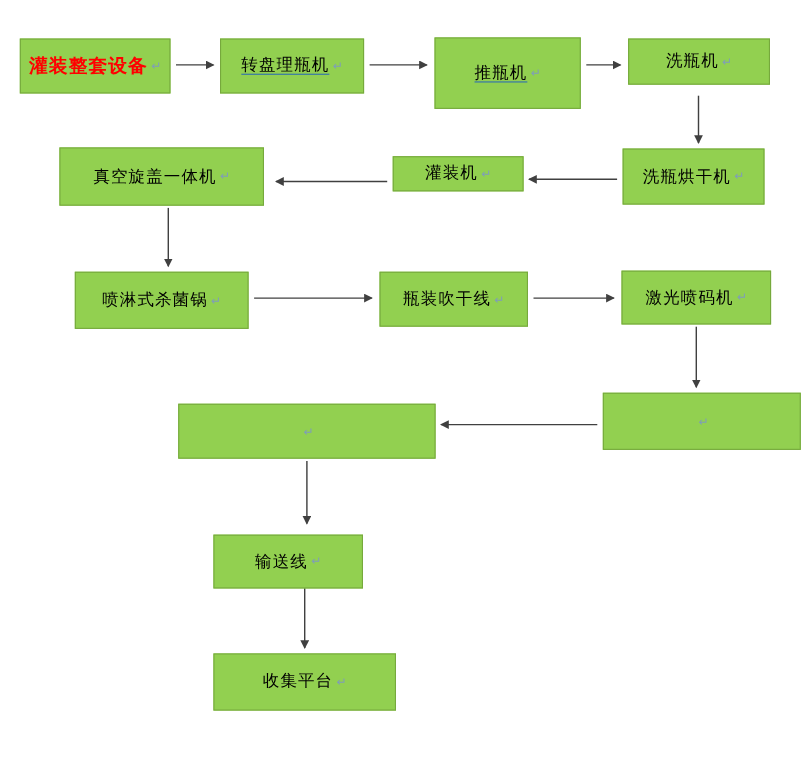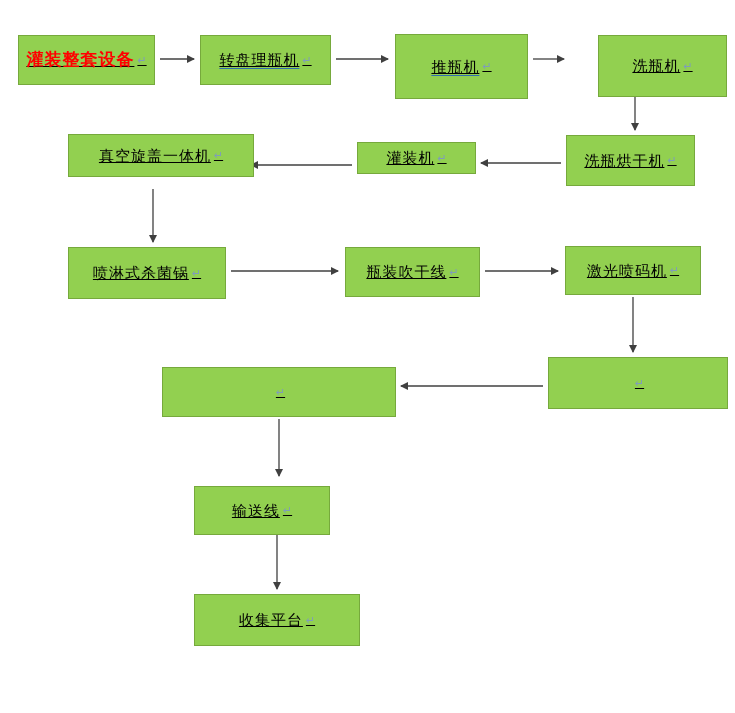--- a/index.html
+++ b/index.html
@@ -12,21 +12,20 @@
   }
   .node{
     position:absolute;
     background:#92d050;
     border:1px solid #76a93c;
     box-sizing:border-box;
     display:flex;
     align-items:center;
     justify-content:center;
     text-align:center;
-    text-decoration:underline;
   }
   .label{
     font-size:15px;
     color:#000000;
     letter-spacing:1px;
     line-height:1.2;
     white-space:nowrap;
   }
   .start-label{
     color:#ff0000;
@@ -89,36 +88,36 @@
   <div class="node" style="left:200px;top:35px;width:131px;height:50px">
     <span class="label u-blue">转盘理瓶机</span>
       <span class="ret">↵</span>
   </div>
 
   <div class="node" style="left:395px;top:34px;width:133px;height:65px">
     <span class="label u-blue">推瓶机</span>
       <span class="ret">↵</span>
   </div>
 
-  <div class="node" style="left:598px;top:35px;width:129px;height:62px">
+  <div class="node" style="left:571px;top:35px;width:129px;height:42px">
     <span class="label">洗瓶机</span>
       <span class="ret">↵</span>
   </div>
 
   <div class="node" style="left:566px;top:135px;width:129px;height:51px">
     <span class="label">洗瓶烘干机</span>
       <span class="ret">↵</span>
   </div>
 
   <div class="node" style="left:357px;top:142px;width:119px;height:32px">
     <span class="label">灌装机</span>
       <span class="ret">↵</span>
   </div>
 
-  <div class="node" style="left:68px;top:134px;width:186px;height:43px">
+  <div class="node" style="left:54px;top:134px;width:186px;height:53px">
     <span class="label">真空旋盖一体机</span>
       <span class="ret">↵</span>
   </div>
 
   <div class="node" style="left:68px;top:247px;width:158px;height:52px">
     <span class="label">喷淋式杀菌锅</span>
       <span class="ret">↵</span>
   </div>
 
   <div class="node" style="left:345px;top:247px;width:135px;height:50px">

